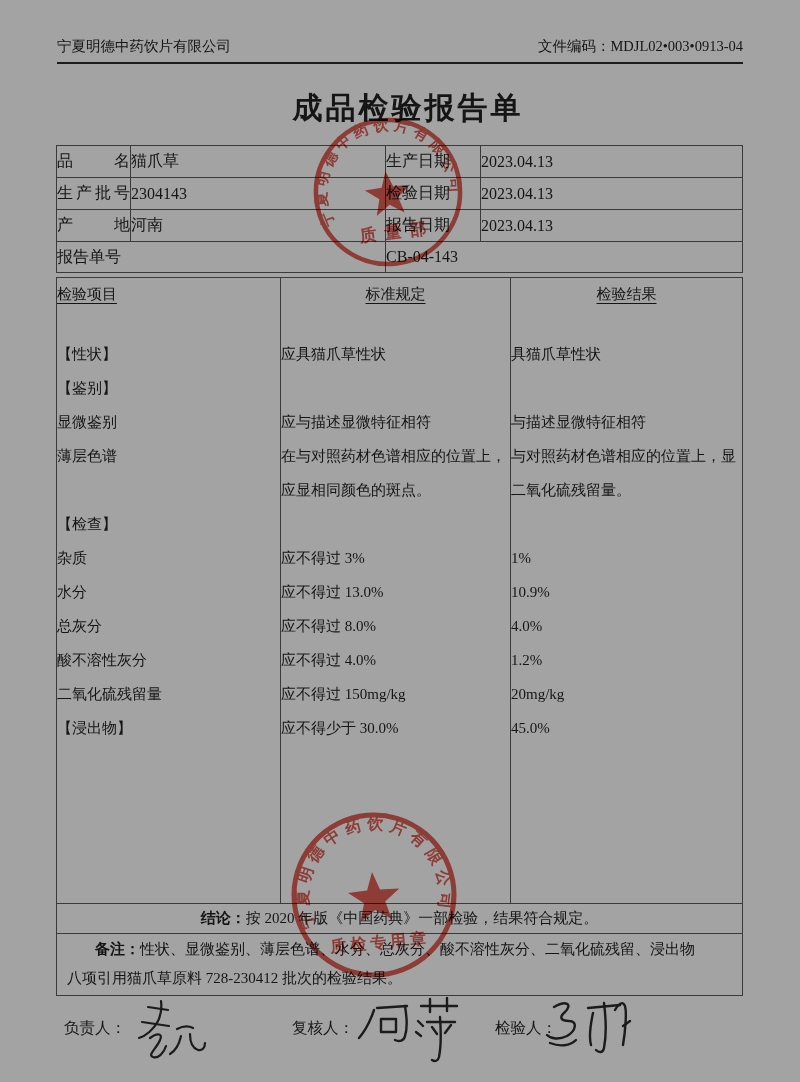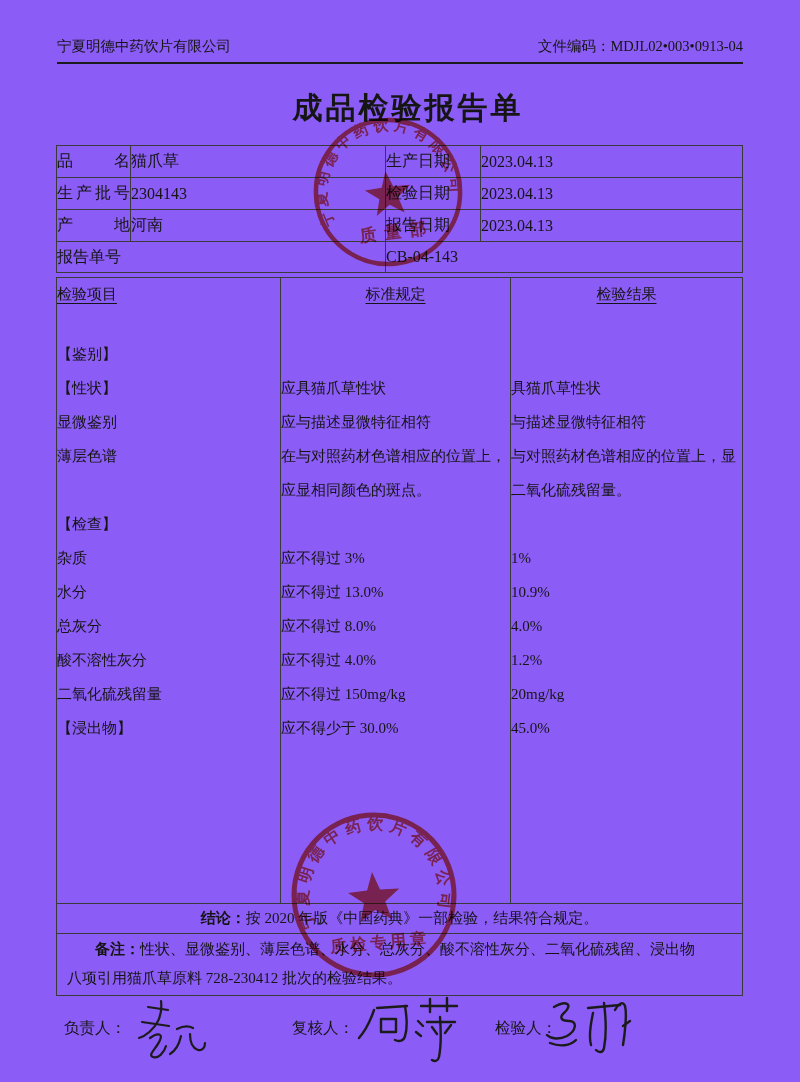--- a/index.html
+++ b/index.html
@@ -1,17 +1,17 @@
 <!DOCTYPE html>
 <html><head>
 <meta charset="utf-8">
 <style>
   html,body{margin:0;padding:0;background:#fff;}
   .page{
-    position:relative;width:800px;height:1082px;background:#8b5cf6;
+    position:relative;width:800px;height:1082px;background:#a3a3a3;
     font-family:"Liberation Serif","DejaVu Serif",serif;color:#151515;overflow:hidden;
   }
   
   .header{
     position:absolute;left:57px;right:57px;top:30px;height:26px;
     display:flex;justify-content:space-between;align-items:flex-end;
     font-size:14.5px;border-bottom:2.5px solid #1c1c1c;padding-bottom:6px;
   }
   
   .title{
@@ -114,28 +114,28 @@
       <td class="pad-l"><span class="u">检验项目</span></td>
       <td class="c"><span class="u">标准规定</span></td>
       <td class="c"><span class="u">检验结果</span></td>
     </tr>
     <tr class="spacer">
           <td></td>
           <td></td>
           <td></td>
         </tr>
     <tr class="crow">
+      <td class="ci">【性状】</td>
+      <td class="cs">应具猫爪草性状</td>
+      <td class="cr">具猫爪草性状</td>
+    </tr>
+    <tr class="crow">
       <td class="ci">【鉴别】</td>
       <td class="cs"></td>
       <td class="cr"></td>
-    </tr>
-    <tr class="crow">
-      <td class="ci">【性状】</td>
-      <td class="cs">应具猫爪草性状</td>
-      <td class="cr">具猫爪草性状</td>
     </tr>
     <tr class="crow">
       <td class="ci">显微鉴别</td>
       <td class="cs">应与描述显微特征相符</td>
       <td class="cr">与描述显微特征相符</td>
     </tr>
     <tr class="crow">
       <td class="ci">薄层色谱</td>
       <td class="cs">在与对照药材色谱相应的位置上，</td>
       <td class="cr">与对照药材色谱相应的位置上，显</td>

